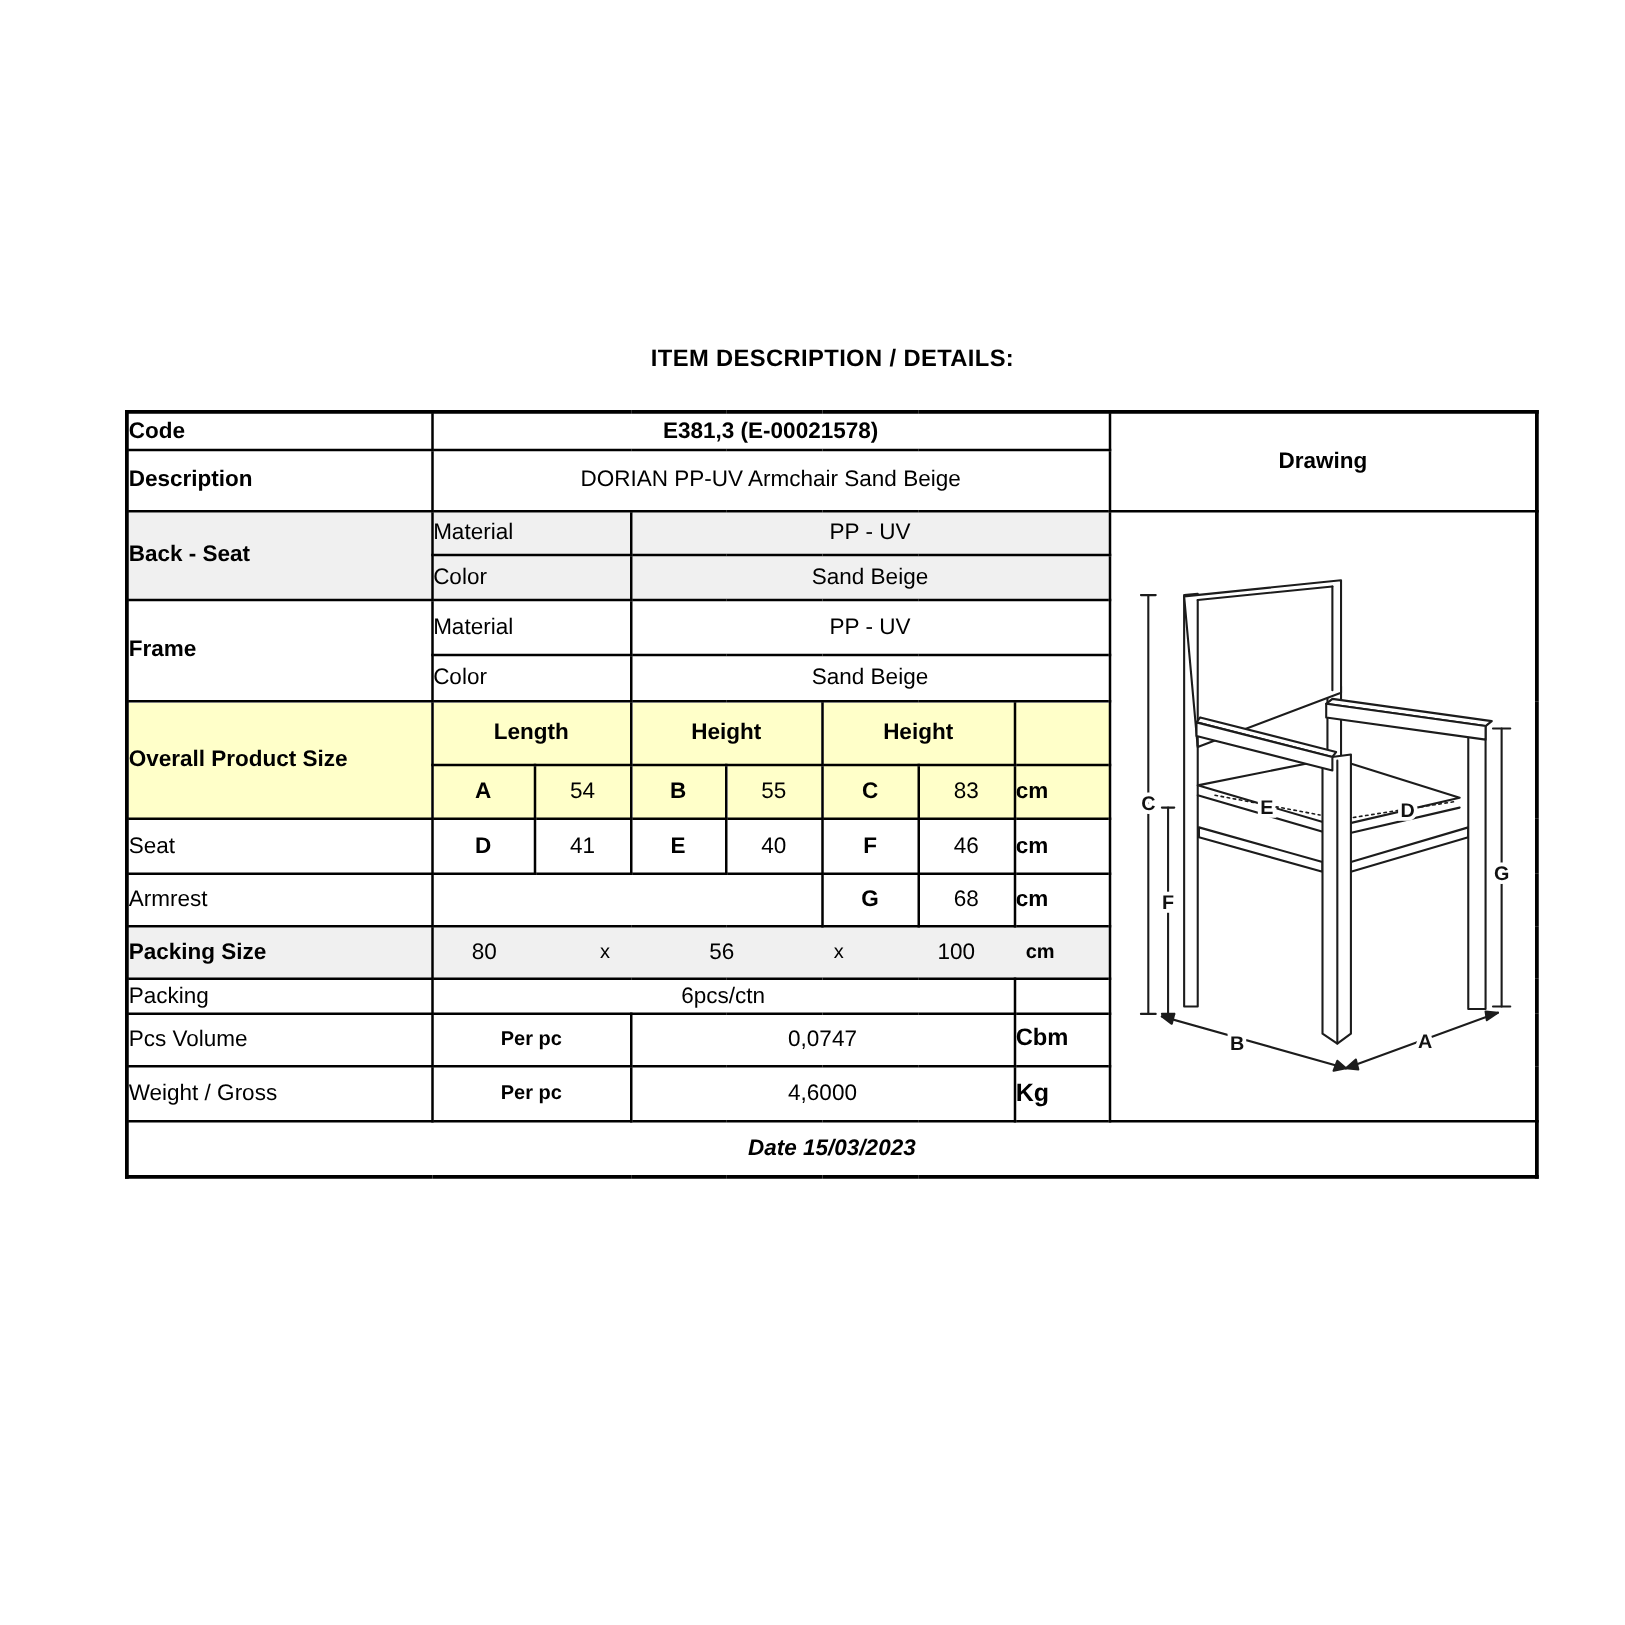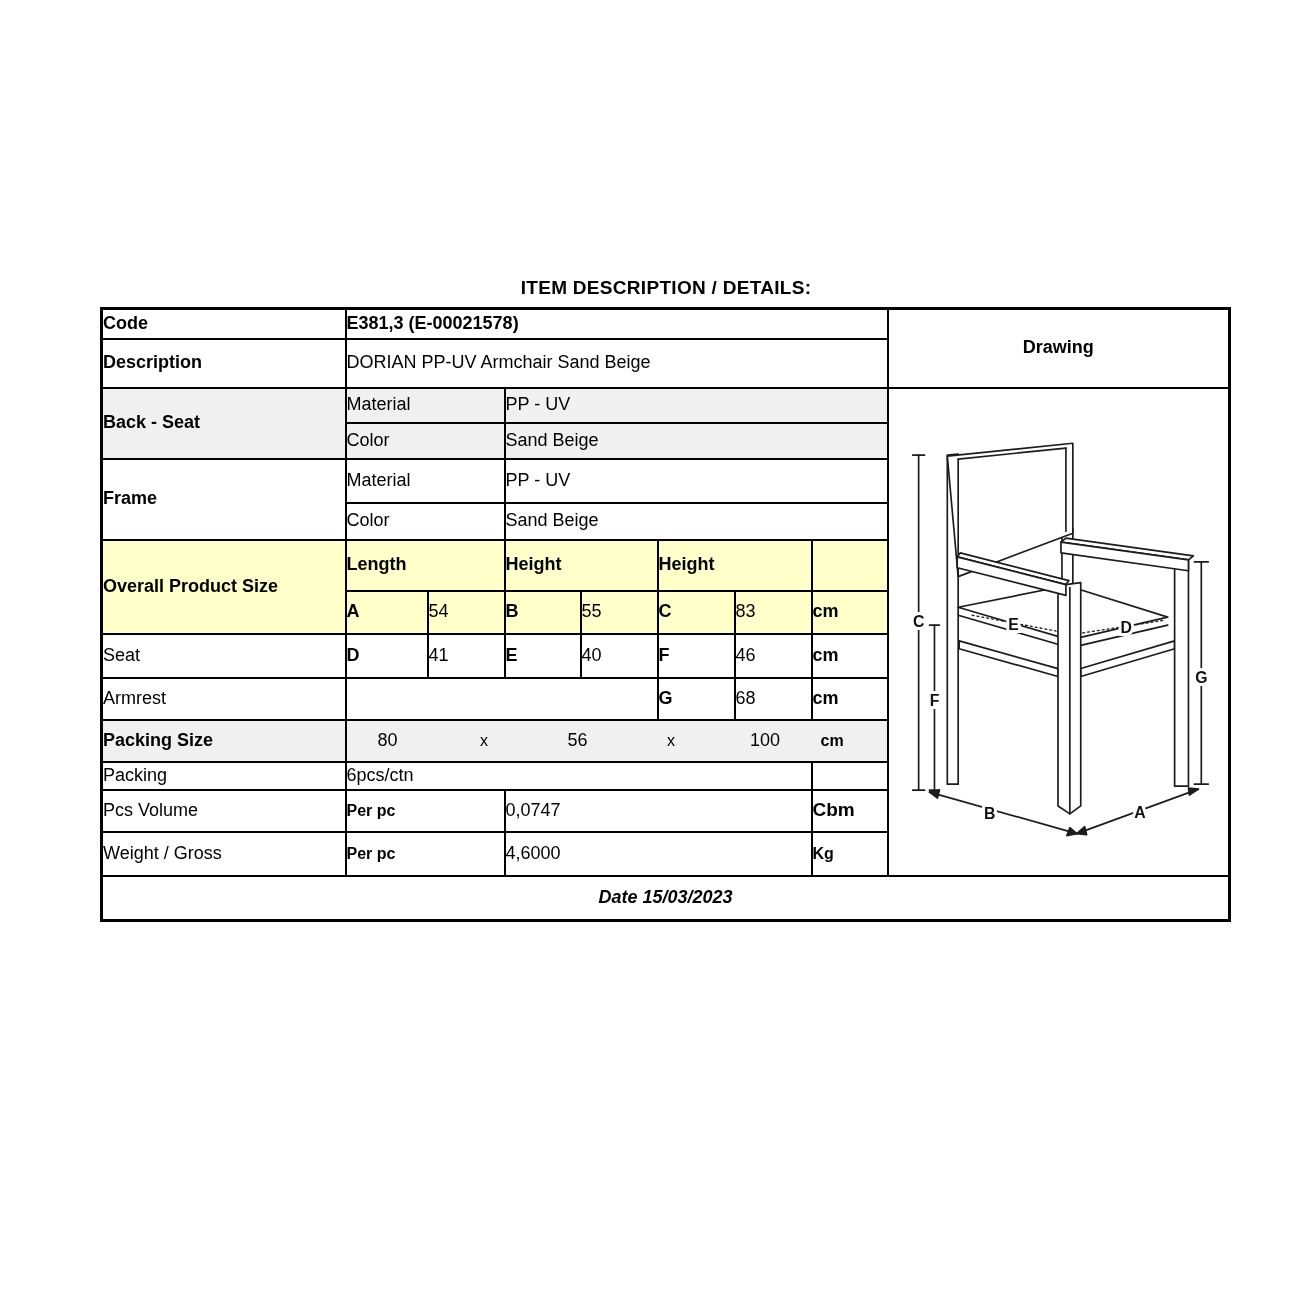--- a/index.html
+++ b/index.html
@@ -5,36 +5,36 @@
   html,body{margin:0;padding:0;}
   body{
     width:1300px;height:1300px;background:#ffffff;
     font-family:"Liberation Sans","DejaVu Sans",sans-serif;
     color:#000;
     position:relative;
   }
   .sheet{position:absolute;left:100px;top:277px;width:1132px;}
   .sheet-title{
     text-align:center;font-size:19px;font-weight:bold;
-    letter-spacing:.3px;margin-bottom:6px;height:24px;
+    letter-spacing:.3px;margin-bottom:27px;height:24px;
   }
   table.spec{
     border-collapse:collapse;table-layout:fixed;width:1128px;
     border:3px solid var(--table_border,#000);
   }
   table.spec td{
     border:2px solid var(--table_border,#000);
     vertical-align:middle;padding:0;overflow:hidden;
     font-size:18px;line-height:1.1;
   }
   td.lab{font-weight:bold;text-align:left;padding-left:6px;font-size:18px;}
   td.lab-big{font-weight:bold;text-align:left;padding-left:6px;font-size:19px;}
   td.lab-sm{font-weight:normal;text-align:left;padding-left:6px;font-size:16px;}
   td.sub{text-align:left;padding-left:6px;font-size:18px;font-weight:normal;}
-  td.cen{text-align:left;}
+  td.cen{text-align:center;}
   td.bold{font-weight:bold;}
   td.unit{font-size:15px;font-weight:bold;text-align:left;padding-left:4px;}
   tr.gray td{background:var(--row_gray,#F0F0F0);}
   tr.yellow td{background:var(--highlight_yellow,#FFFFC9);}
   tr.gray td.draw-cell, tr.yellow td.draw-cell{background:#fff;}
   td.draw-head{font-weight:bold;font-size:19px;text-align:center;}
   td.draw-cell{padding:0;background:#fff;}
   .psgrid{display:grid;grid-template-columns:82px 77px 76px 77px 77px 1fr;align-items:center;gap:17px;}
   .psgrid span{text-align:center;font-size:18px;}
   .psgrid .x{font-size:16px;}
@@ -224,21 +224,21 @@
       <td class="lab-sm">Pcs Volume</td>
       <td class="cen bold" style="font-size:16px" colspan="2">Per pc</td>
       <td class="cen" colspan="4">0,0747</td>
       <td class="unit" style="font-size:19px">Cbm</td>
     </tr>
 
     <tr style="height:44px">
       <td class="lab-sm">Weight / Gross</td>
       <td class="cen bold" style="font-size:16px" colspan="2">Per pc</td>
       <td class="cen" colspan="4">4,6000</td>
-      <td class="unit" style="font-size:16px">Kg</td>
+      <td class="unit" style="font-size:20px">Kg</td>
     </tr>
 
     <tr style="height:45px">
       <td class="datecell" colspan="9">Date 15/03/2023</td>
     </tr>
   </tbody>
     </table>
 </div>
 
 </body></html>

